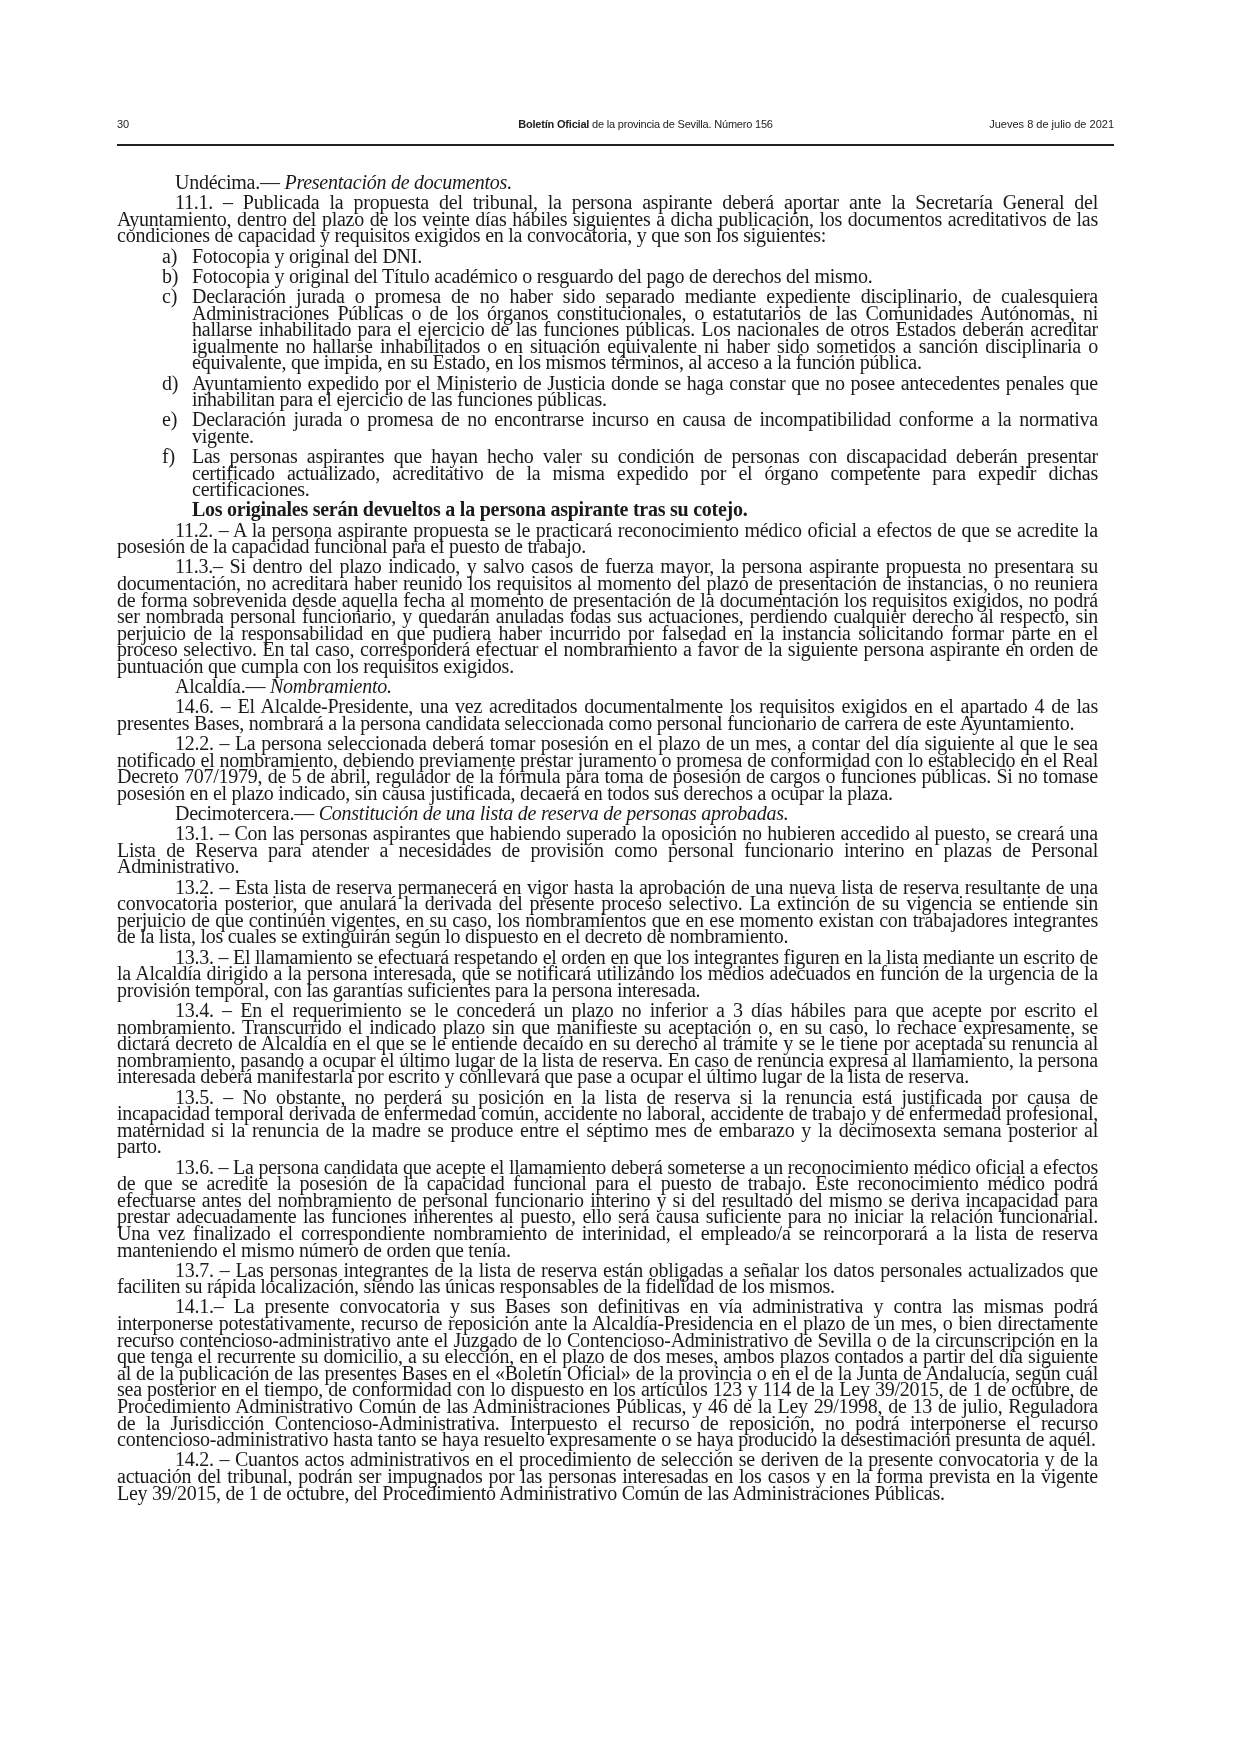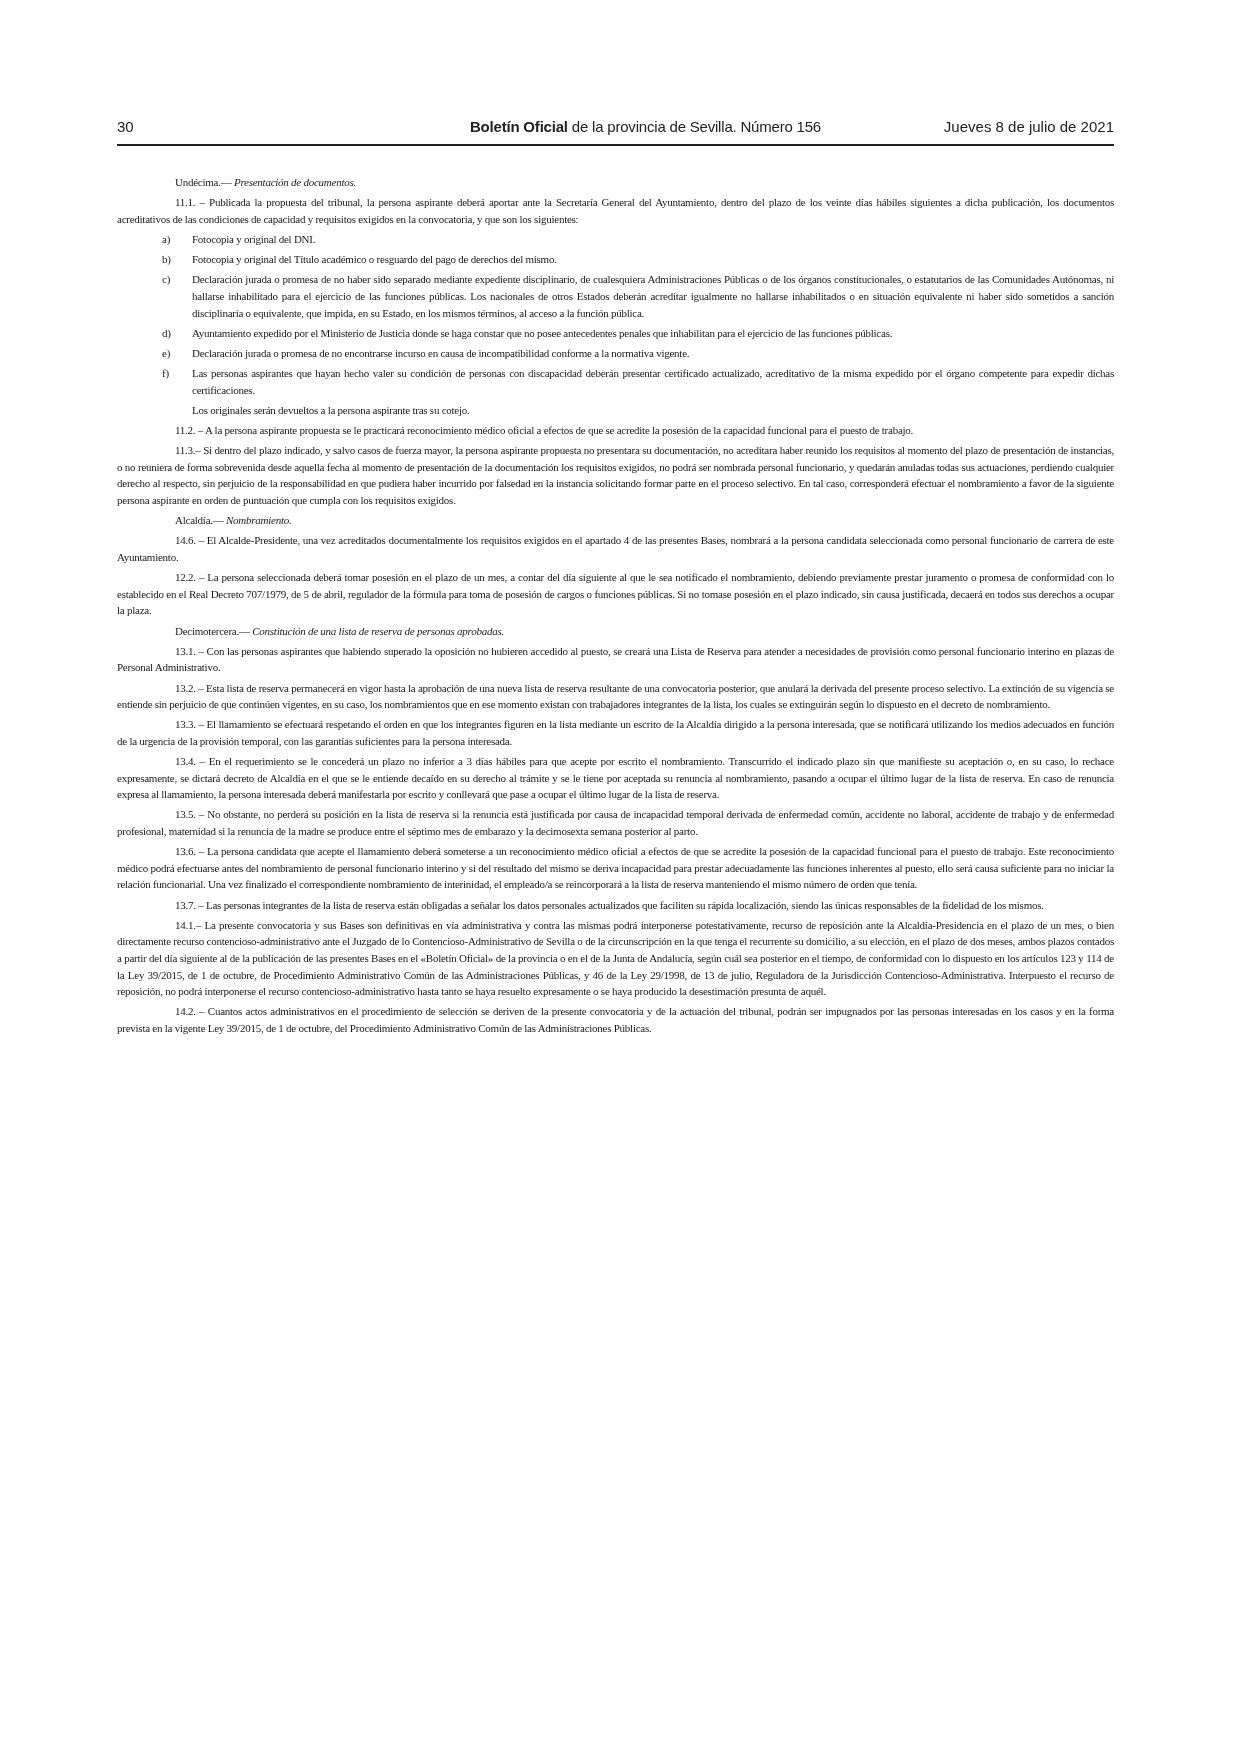--- a/index.html
+++ b/index.html
@@ -1,31 +1,31 @@
 <!DOCTYPE html>
 <html><head>
 <meta charset="utf-8">
 <style>
   html, body { margin: 0; padding: 0; background: #ffffff; }
   body { width: 1241px; height: 1754px; position: relative; overflow: hidden; }
   .page { position: absolute; left: 117px; top: 118px; width: 997px; color: #1a1a1a; }
-  .header { position: relative; height: 24px; font-family: "Liberation Sans Narrow", "Liberation Sans", sans-serif; font-size: 15px; color: #222; }
+  .header { position: relative; height: 24px; font-family: "Liberation Sans Narrow", "Liberation Sans", sans-serif; font-size: 11px; color: #222; }
   .header .num { position: absolute; left: 0; top: 0; }
   .header .center { position: absolute; left: 0; right: 0; top: 0; text-align: center; padding-left: 60px; letter-spacing: -0.2px; }
   .header .center b { font-weight: bold; margin-top: 44px; }
   .header .date { position: absolute; right: 0; top: 0; }
   .rule { position: absolute; left: 0; right: 0; top: 26px; height: 2px; background: #222; }
-  .body { position: absolute; top: 56px; left: 0; right: 0; font-family: "Liberation Serif", serif; font-size: 11px; line-height: 16.6px; text-align: justify; letter-spacing: -0.25px; }
+  .body { position: absolute; top: 56px; left: 0; right: 16px; font-family: "Liberation Serif", serif; font-size: 20px; line-height: 16.6px; text-align: justify; letter-spacing: -0.25px; }
   .p { margin: 0 0 3.6px 0; text-indent: 58px; }
   .h { margin: 0 0 3.6px 0; text-indent: 58px; }
   .h i { font-style: italic; }
   .li { display: flex; margin: 0 0 3.6px 0; padding-left: 45px; }
   .li .m { width: 30px; flex: 0 0 30px; }
   .li .t { flex: 1; text-align: justify; }
-  .li-note { margin: 0 0 3.6px 0; padding-left: 75px; }
+  .li-note { margin: 0 0 3.6px 0; padding-left: 75px; font-weight: bold; }
 </style>
 </head>
 <body>
 
 <div class="page">
   <div class="header">
     <span class="num">30</span>
     <span class="center"><b>Boletín Oficial</b><span> de la provincia de Sevilla. Número 156</span></span>
     <span class="date">Jueves 8 de julio de 2021</span>
     <div class="rule"></div>

